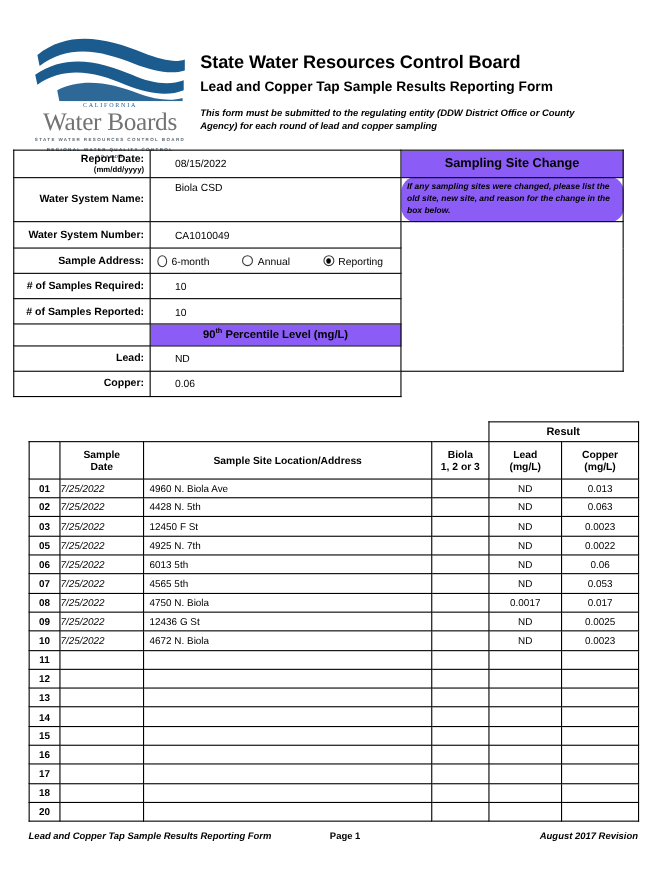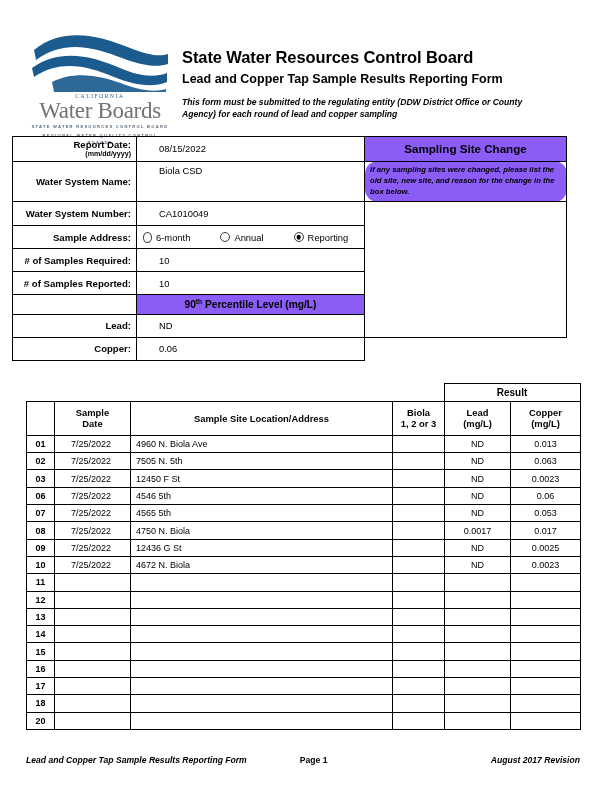--- a/index.html
+++ b/index.html
@@ -234,22 +234,23 @@
   }
   .results-table td { height: 16.3px; }
   .c-num {
     text-align: center;
     font-weight: bold;
     font-size: 9px;
     padding: 0;
   }
   .c-date {
     text-align: left;
-    padding-left: 16px;
+    padding-left: 0;
     font-size: 9px;
+    font-style: italic;
   }
   .c-addr {
     text-align: left;
     padding-left: 5px;
     font-size: 9px;
   }
   .c-tier { text-align: center; font-size: 9px; }
   .c-res { text-align: center; font-size: 9px; }
 
   
@@ -439,37 +440,45 @@
             <td class="c-num">01</td>
             <td class="c-date">7/25/2022</td>
             <td class="c-addr">4960 N. Biola Ave</td>
             <td class="c-tier"></td>
             <td class="c-res">ND</td>
             <td class="c-res">0.013</td>
           </tr>
           <tr>
             <td class="c-num">02</td>
             <td class="c-date">7/25/2022</td>
-            <td class="c-addr">7505 N. 5th</td>
+            <td class="c-addr">4428 N. 5th</td>
             <td class="c-tier"></td>
             <td class="c-res">ND</td>
             <td class="c-res">0.063</td>
           </tr>
           <tr>
             <td class="c-num">03</td>
             <td class="c-date">7/25/2022</td>
             <td class="c-addr">12450 F St</td>
             <td class="c-tier"></td>
             <td class="c-res">ND</td>
             <td class="c-res">0.0023</td>
           </tr>
           <tr>
+            <td class="c-num">05</td>
+            <td class="c-date">7/25/2022</td>
+            <td class="c-addr">4925 N. 7th</td>
+            <td class="c-tier"></td>
+            <td class="c-res">ND</td>
+            <td class="c-res">0.0022</td>
+          </tr>
+          <tr>
             <td class="c-num">06</td>
             <td class="c-date">7/25/2022</td>
-            <td class="c-addr">4546 5th</td>
+            <td class="c-addr">6013 5th</td>
             <td class="c-tier"></td>
             <td class="c-res">ND</td>
             <td class="c-res">0.06</td>
           </tr>
           <tr>
             <td class="c-num">07</td>
             <td class="c-date">7/25/2022</td>
             <td class="c-addr">4565 5th</td>
             <td class="c-tier"></td>
             <td class="c-res">ND</td>

